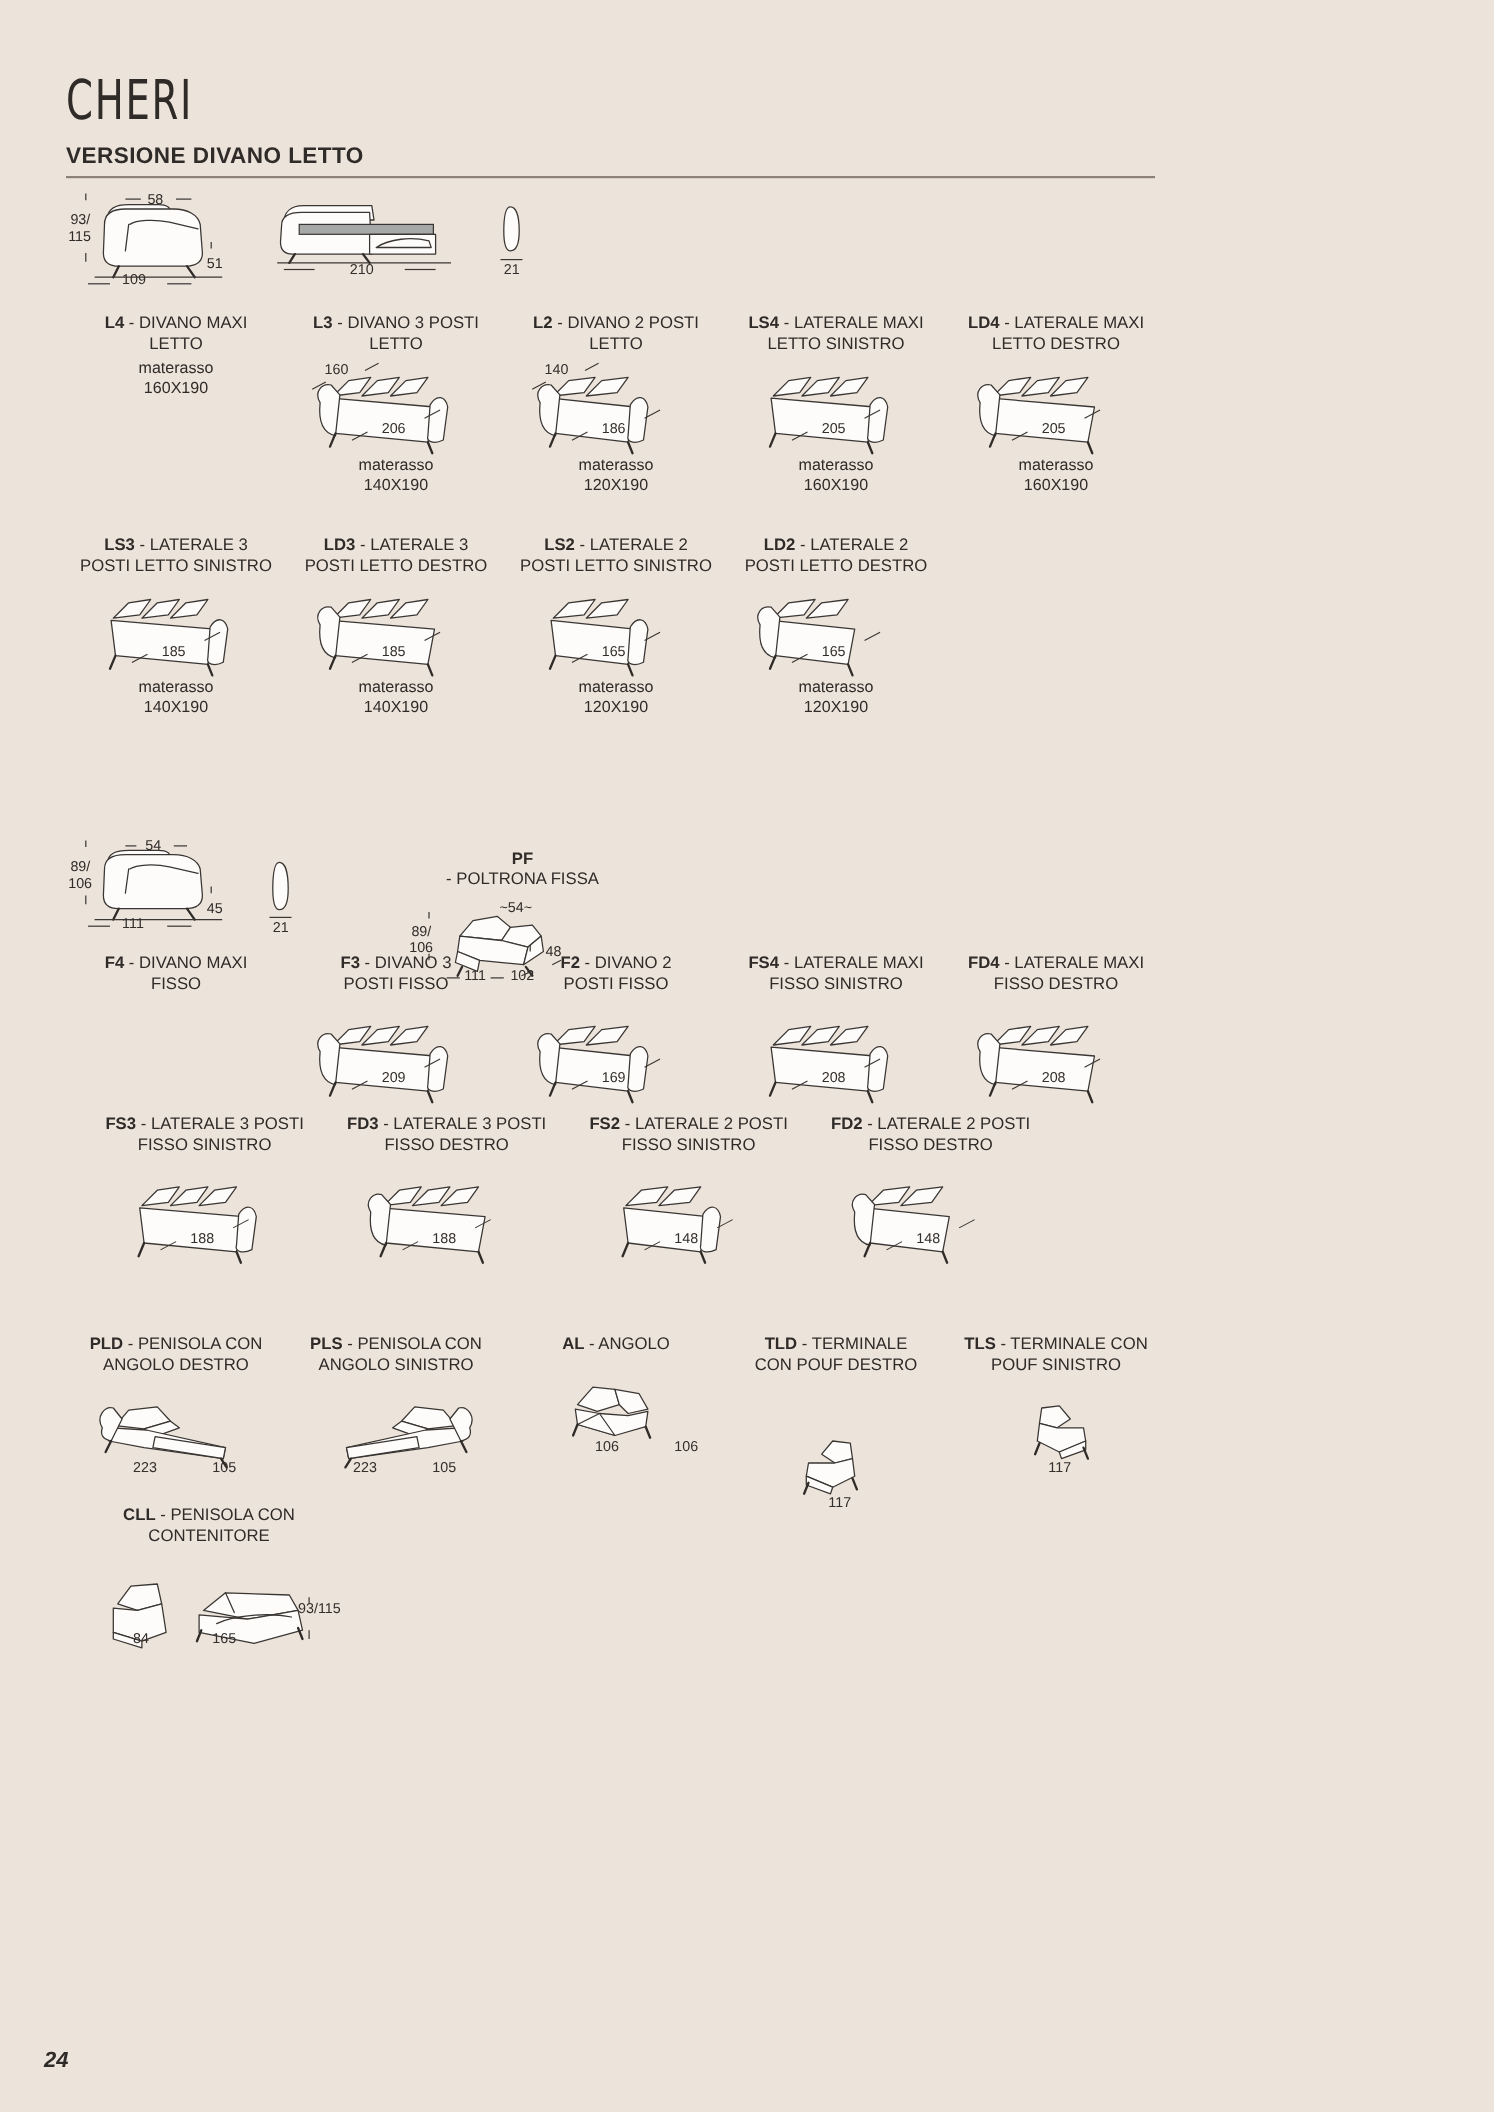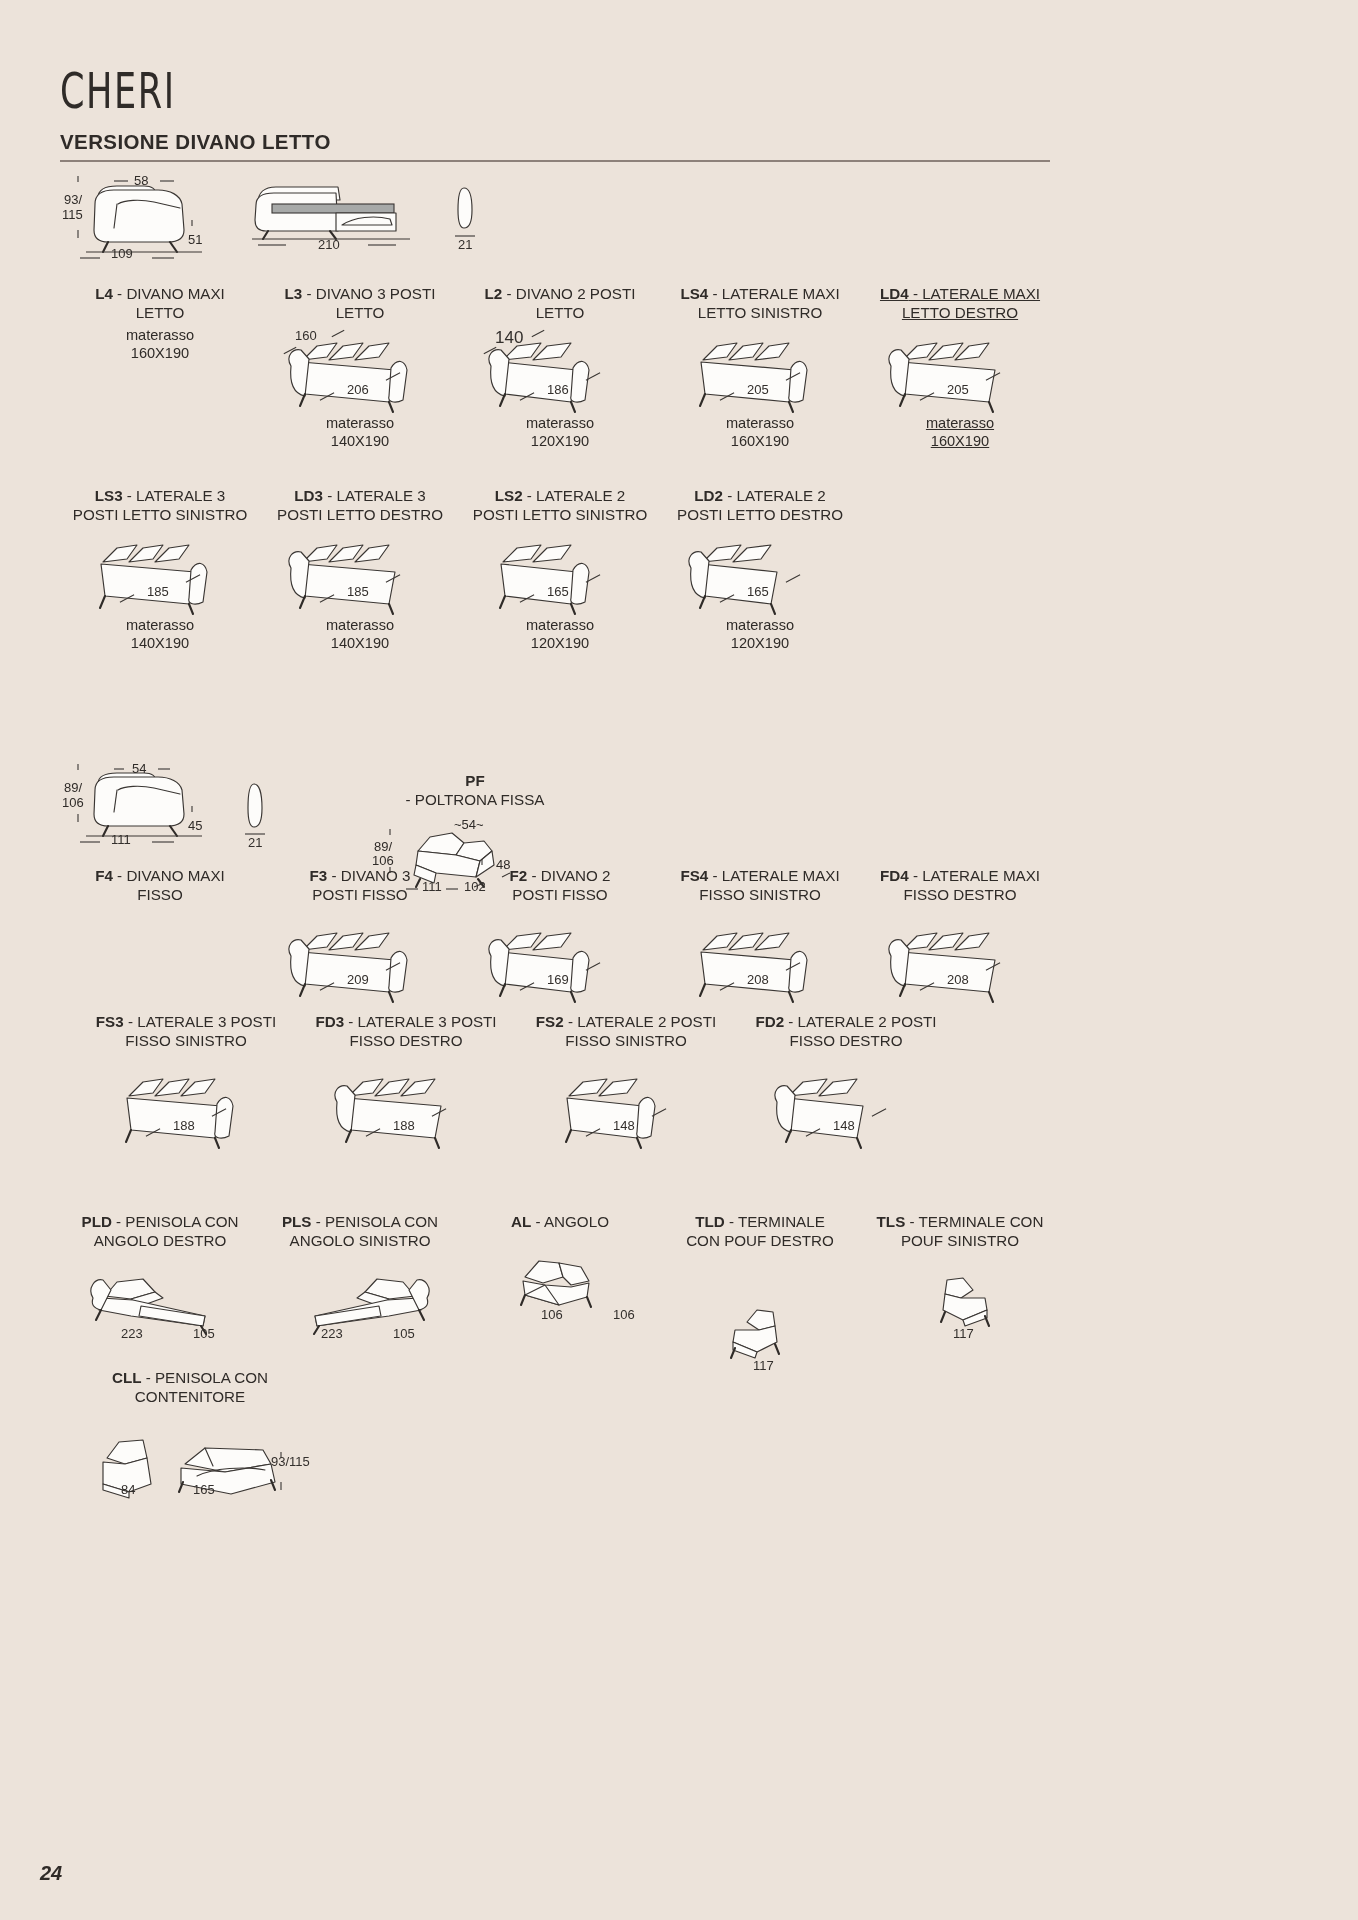--- a/index.html
+++ b/index.html
@@ -160,21 +160,21 @@
             <path class="ln2" d="M18 28 L32 14 L56 11 L46 25 Z"></path>
             <path class="ln2" d="M48 28 L62 14 L86 11 L76 25 Z"></path>
             <path class="ln2" d="M26 46 L52 49 L46 61 L20 58 Z"></path>
             <path class="ln2" d="M56 46 L82 49 L76 61 L50 58 Z"></path>
             <path class="ln2" d="M16 30 L92 38 L86 70 L20 62 Z"></path>
             <path class="ln2" d="M6 34 C0 24 8 16 16 18 L24 27 L20 64 C10 62 4 54 6 34 Z"></path>
             <path class="ln2" d="M88 36 C94 26 102 28 104 38 L100 68 C92 72 84 70 86 64 Z"></path>
             <path class="leg" d="M20 62 L15 74"></path>
             <path class="leg" d="M86 70 L90 80"></path>
           </svg>
-          <div style="position: absolute; left: 10px; top: -4px; font-size: 17px;">140</div>
+          <div style="position: absolute; left: 10px; top: -4px; font-size: 13px;">140</div>
           <div style="position: absolute; left: 46px; top: 1px; width: 14px; height: 1px; background: rgb(58, 54, 51); transform: rotate(-28deg);"></div>
           <div style="position: absolute; left: -2px; top: 18px; width: 14px; height: 1px; background: rgb(58, 54, 51); transform: rotate(-28deg);"></div>
           <div style="position: absolute; left: 62px; top: 50px; font-size: 13px;">186</div>
           <div style="position: absolute; left: 100px; top: 44px; width: 16px; height: 1px; background: rgb(58, 54, 51); transform: rotate(-28deg);"></div>
           <div style="position: absolute; left: 34px; top: 64px; width: 16px; height: 1px; background: rgb(58, 54, 51); transform: rotate(-28deg);"></div>
         </div>
         <div class="mat">materasso
 120X190</div>
       </div>
       <div class="cell" style="width: 200px;">
@@ -193,21 +193,21 @@
             <path class="leg" d="M20 62 L15 74"></path>
             <path class="leg" d="M104 70 L108 80"></path>
           </svg>
           <div style="position: absolute; left: 62px; top: 50px; font-size: 13px;">205</div>
           <div style="position: absolute; left: 100px; top: 44px; width: 16px; height: 1px; background: rgb(58, 54, 51); transform: rotate(-28deg);"></div>
           <div style="position: absolute; left: 34px; top: 64px; width: 16px; height: 1px; background: rgb(58, 54, 51); transform: rotate(-28deg);"></div>
         </div>
         <div class="mat">materasso
 160X190</div>
       </div>
-      <div class="cell" style="width: 200px; text-decoration: underline;">
+      <div class="cell" style="width: 200px;">
         <div class="lbl"><b>LD4</b><span> - LATERALE MAXI
 LETTO DESTRO</span></div>
         <div class="fig" style="margin-top: 10px;">
           <svg width="150" height="78" viewBox="0 0 150 78">
             <path class="ln2" d="M18 28 L32 14 L52 11 L42 25 Z"></path>
             <path class="ln2" d="M44 28 L58 14 L78 11 L68 25 Z"></path>
             <path class="ln2" d="M70 28 L84 14 L104 11 L94 25 Z"></path>
             <path class="ln2" d="M26 46 L48 49 L42 61 L20 58 Z"></path>
             <path class="ln2" d="M52 46 L74 49 L68 61 L46 58 Z"></path>
             <path class="ln2" d="M78 46 L100 49 L94 61 L72 58 Z"></path>

